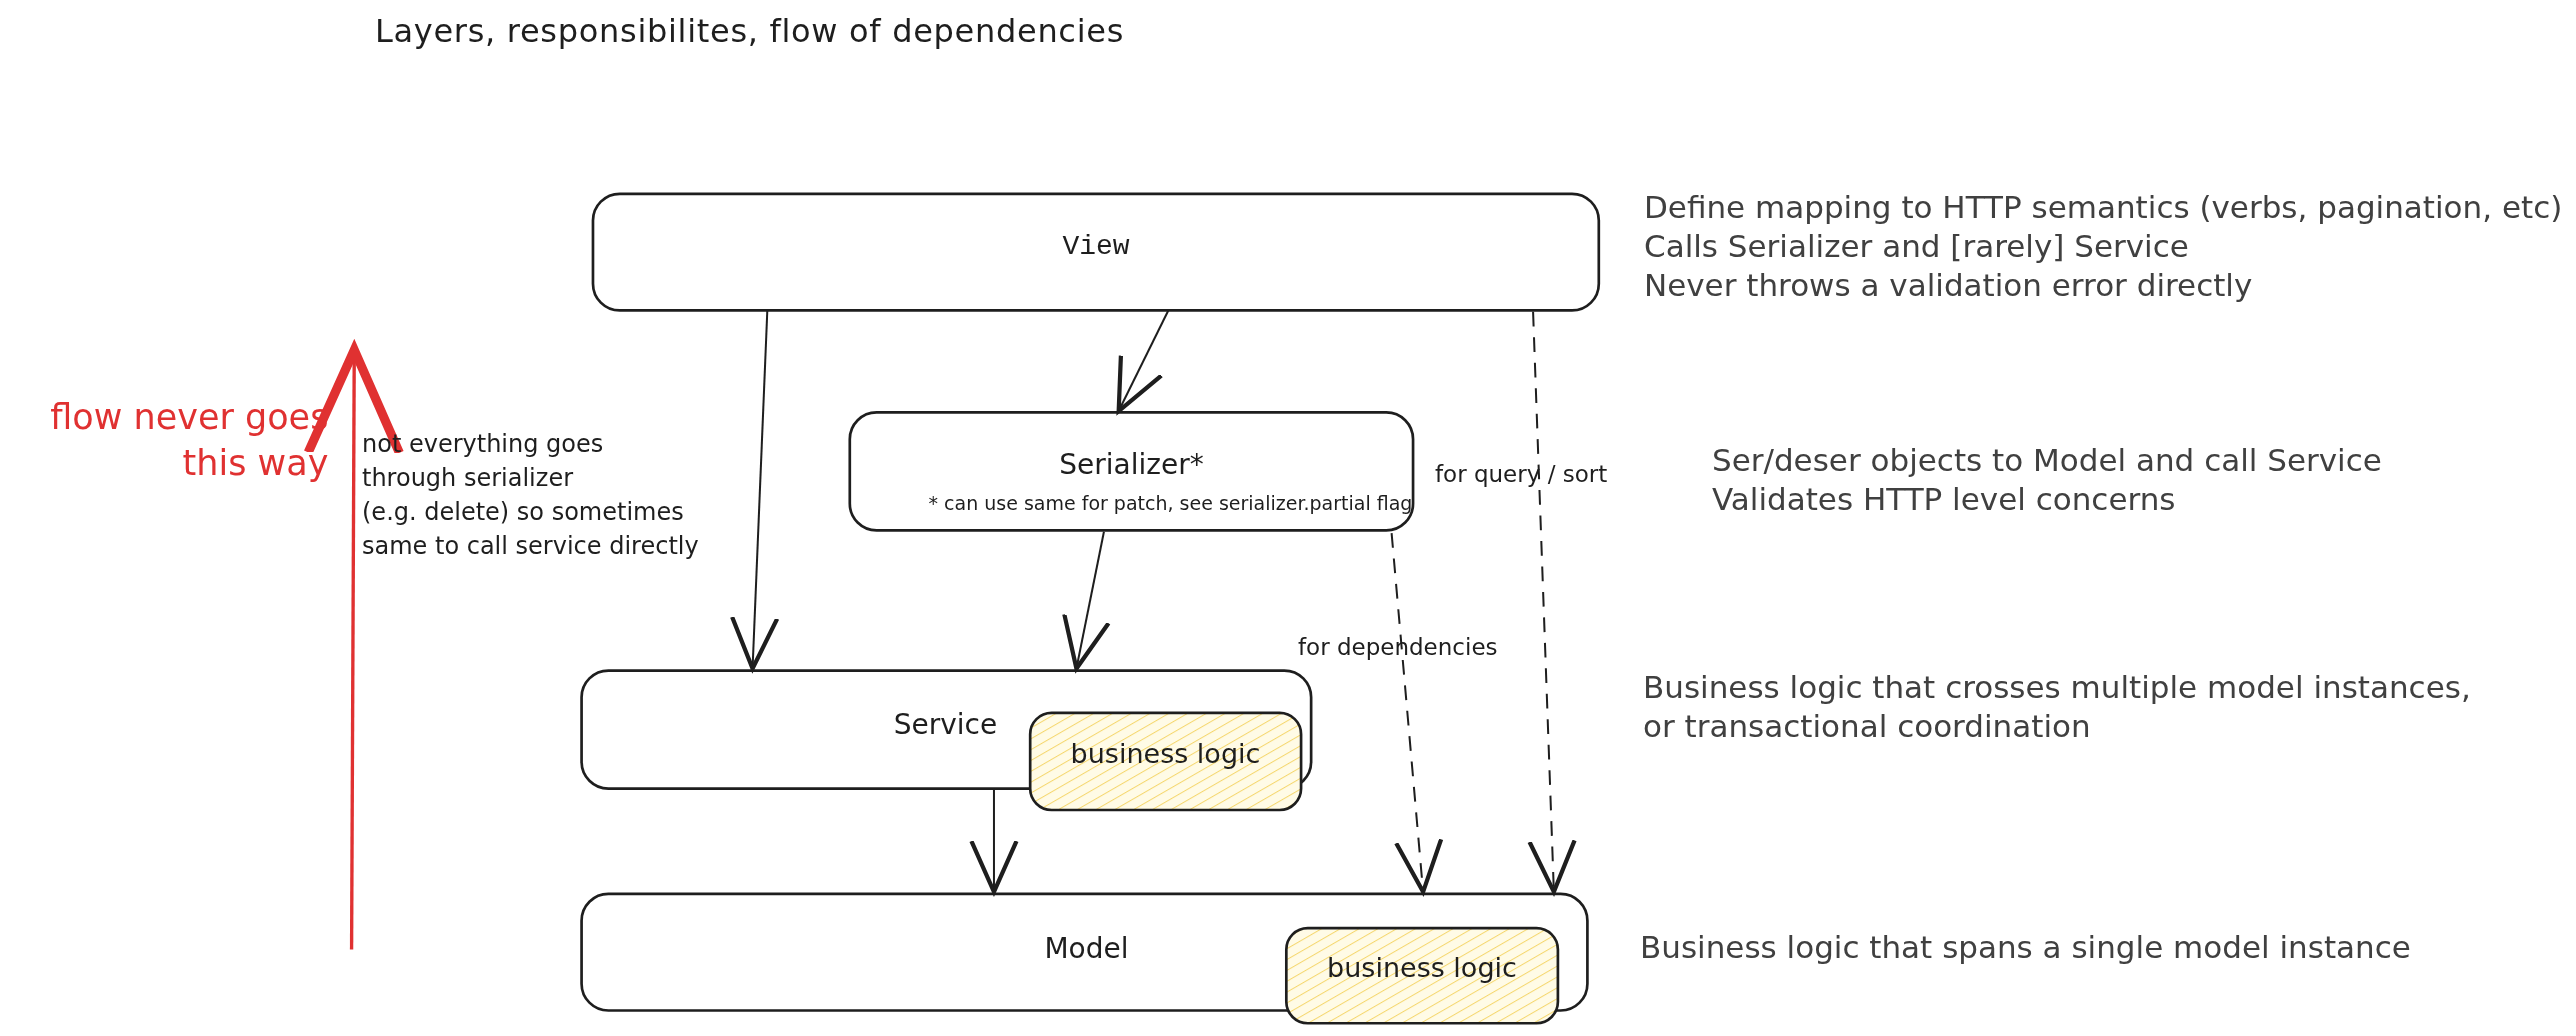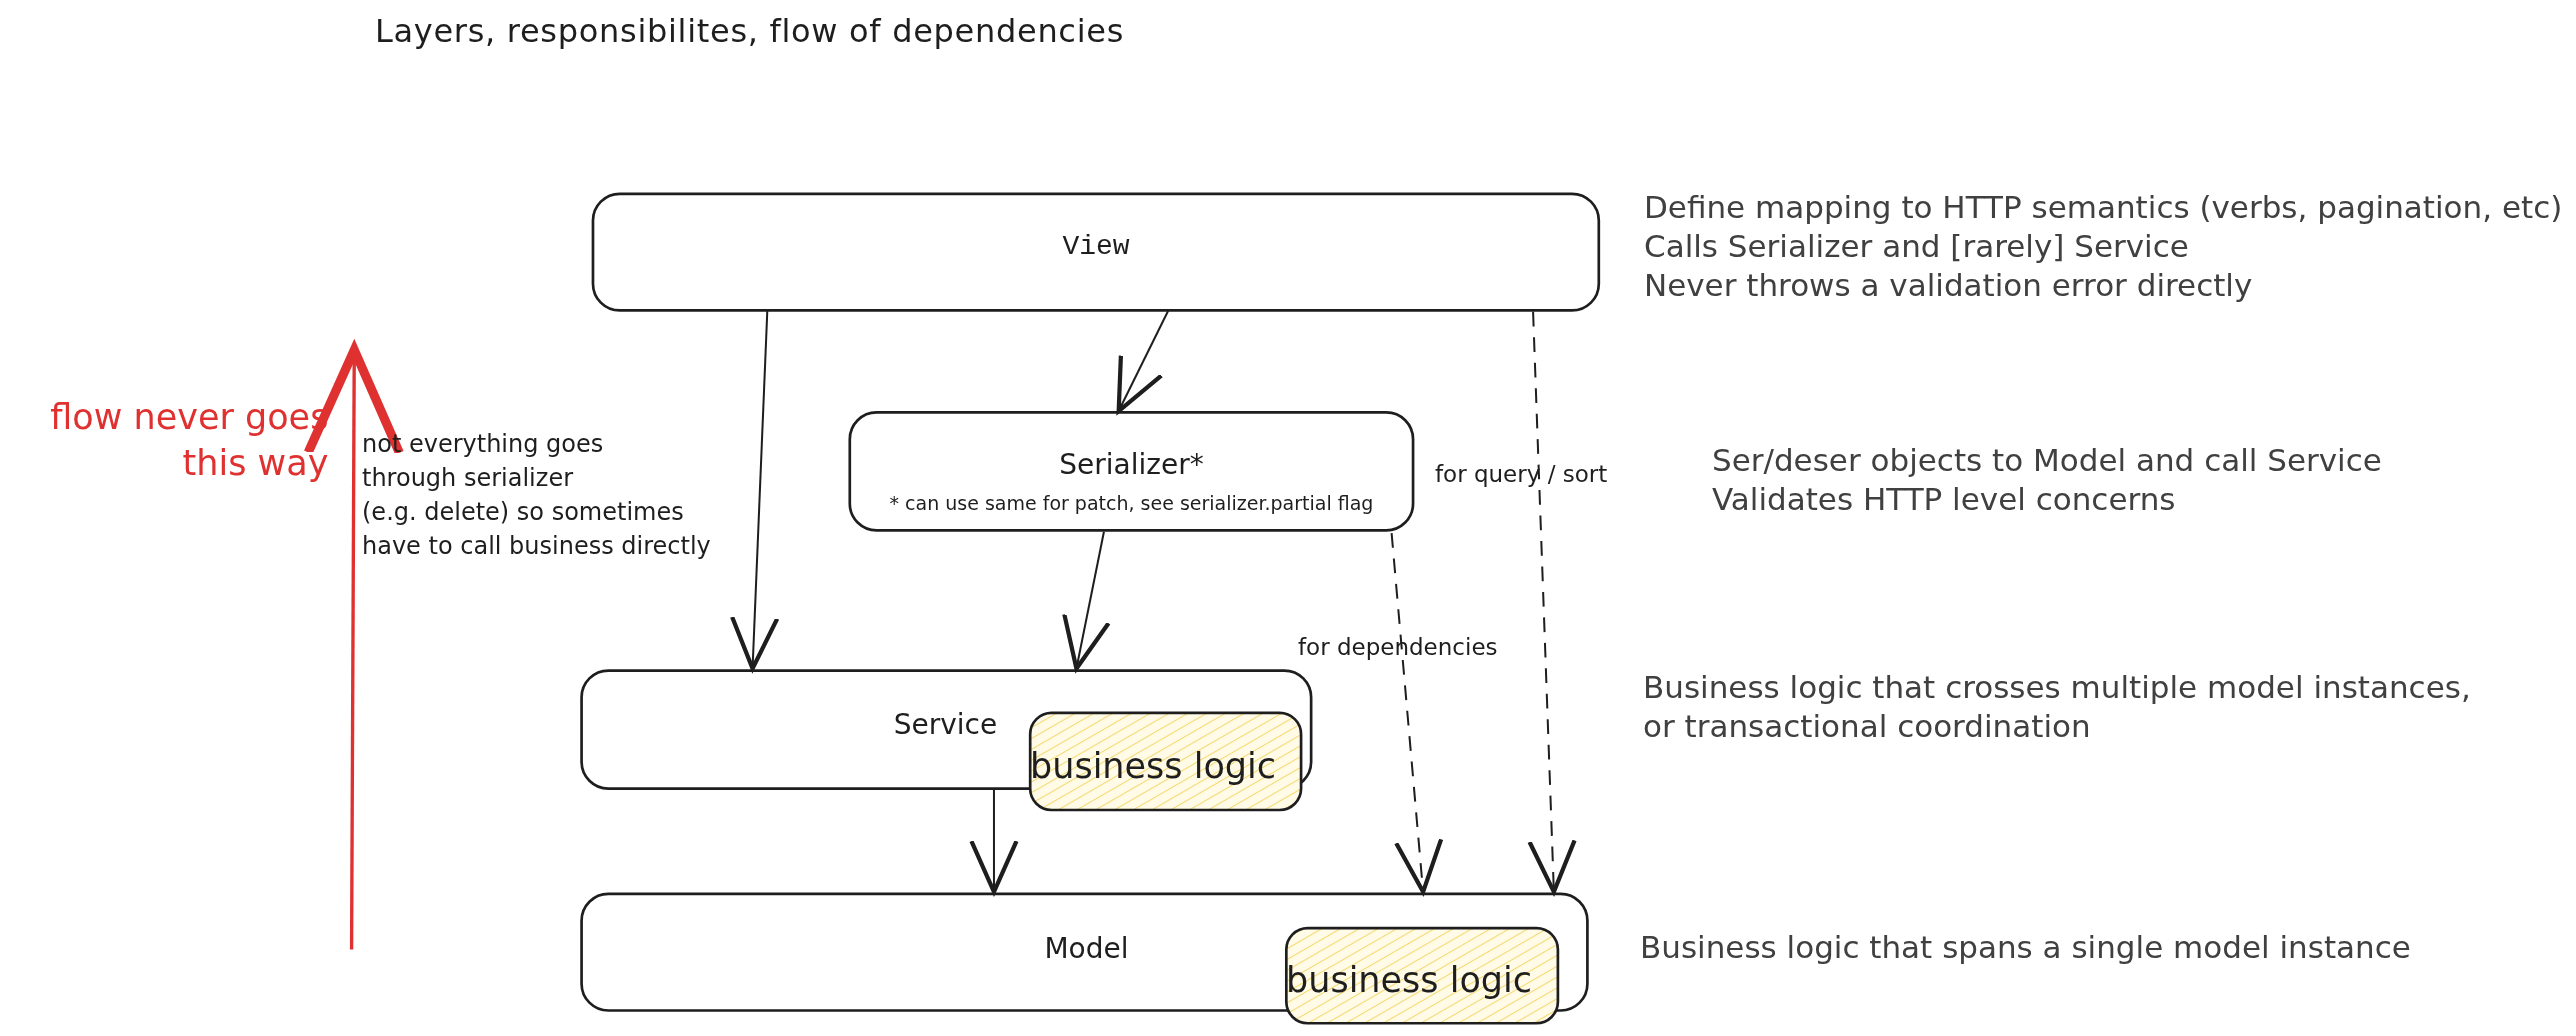--- a/index.html
+++ b/index.html
@@ -6,21 +6,21 @@
   body { width:2576px; height:1036px; position:relative; overflow:hidden;
          font-family:"DejaVu Sans", sans-serif; color:#1e1e1e; }
   #canvas { position:absolute; left:0; top:0; width:2576px; height:1036px; }
   .txt { position:absolute; white-space:nowrap; }
   .title { left:375px; top:12px; font-size:32px; letter-spacing:0.7px; }
   .node-label { position:absolute; font-size:28px; text-align:center; }
   .note { position:absolute; font-size:24px; line-height:34px; }
   .blue { color:#404040; font-size:31px; line-height:39px; }
   .red { color:#e03131; font-size:35px; line-height:46px; text-align:right; }
   .edge-label { position:absolute; font-size:23px; }
-  .bl-label { position:absolute; font-size:35px; text-align:left;margin-top:8px; }
+  .bl-label { position:absolute; font-size:27px; text-align:center; }
   .small { font-size:19px; }
 </style>
 </head>
 <body>
 
 <svg id="canvas" width="2576" height="1036" viewBox="0 0 3841 1545">
   <defs>
     <pattern id="hatch" patternUnits="userSpaceOnUse" width="14" height="14" patternTransform="rotate(60)">
       <rect width="14" height="14" fill="#fffbe6"></rect>
       <line x1="0" y1="0" x2="0" y2="14" stroke="#f5d76e" stroke-width="3"></line>
@@ -48,34 +48,34 @@
   <line x1="2075" y1="795" x2="2122" y2="1330" stroke="#1e1e1e" stroke-width="3" stroke-dasharray="22 16" marker-end="url(#arrow)"></line>
   <line x1="2286" y1="465" x2="2317" y2="1330" stroke="#1e1e1e" stroke-width="3" stroke-dasharray="22 16" marker-end="url(#arrow)"></line>
 
   <line x1="524" y1="1416" x2="528" y2="522" stroke="#e03131" stroke-width="5" marker-end="url(#arrowRed)"></line>
 </svg>
 
 <div class="txt title">Layers, responsibilites, flow of dependencies</div>
 
 <div class="node-label" style="left:593px; top:231px; width:1006px;font-family:Liberation Mono, monospace;">View</div>
 <div class="node-label" style="left:850px; top:448px; width:563px;">Serializer*</div>
-<div class="node-label small" style="left:850px; top:492px; width:563px;">* can use same for patch, see serializer.partial flag</div>
+<div class="node-label small" style="left:850px; top:492px; width:563px;padding-left:39px;">* can use same for patch, see serializer.partial flag</div>
 <div class="node-label" style="left:865px; top:708px; width:161px;">Service</div>
 <div class="bl-label" style="left:1030px; top:738px; width:271px;">business logic</div>
 <div class="node-label" style="left:1006px; top:932px; width:161px;">Model</div>
 <div class="bl-label" style="left:1286px; top:952px; width:272px;">business logic</div>
 
 <div class="edge-label" style="left:1435px; top:461px;">for query / sort</div>
 <div class="edge-label" style="left:1298px; top:634px;">for dependencies</div>
 
 <div class="note" style="left:362px; top:427px; width:376px;">
   <div>not everything goes</div>
   <div>through serializer</div>
   <div>(e.g. delete) so sometimes</div>
-  <div>have to call business directly</div>
+  <div>same to call service directly</div>
 </div>
 
 <div class="note red" style="left:13.4px; top:394px; width:315px;">
   <div>flow never goes</div>
   <div>this way</div>
 </div>
 
 <div class="txt blue" style="left:1644px; top:188px;">
   <div>Define mapping to HTTP semantics (verbs, pagination, etc)</div>
   <div>Calls Serializer and [rarely] Service</div>

